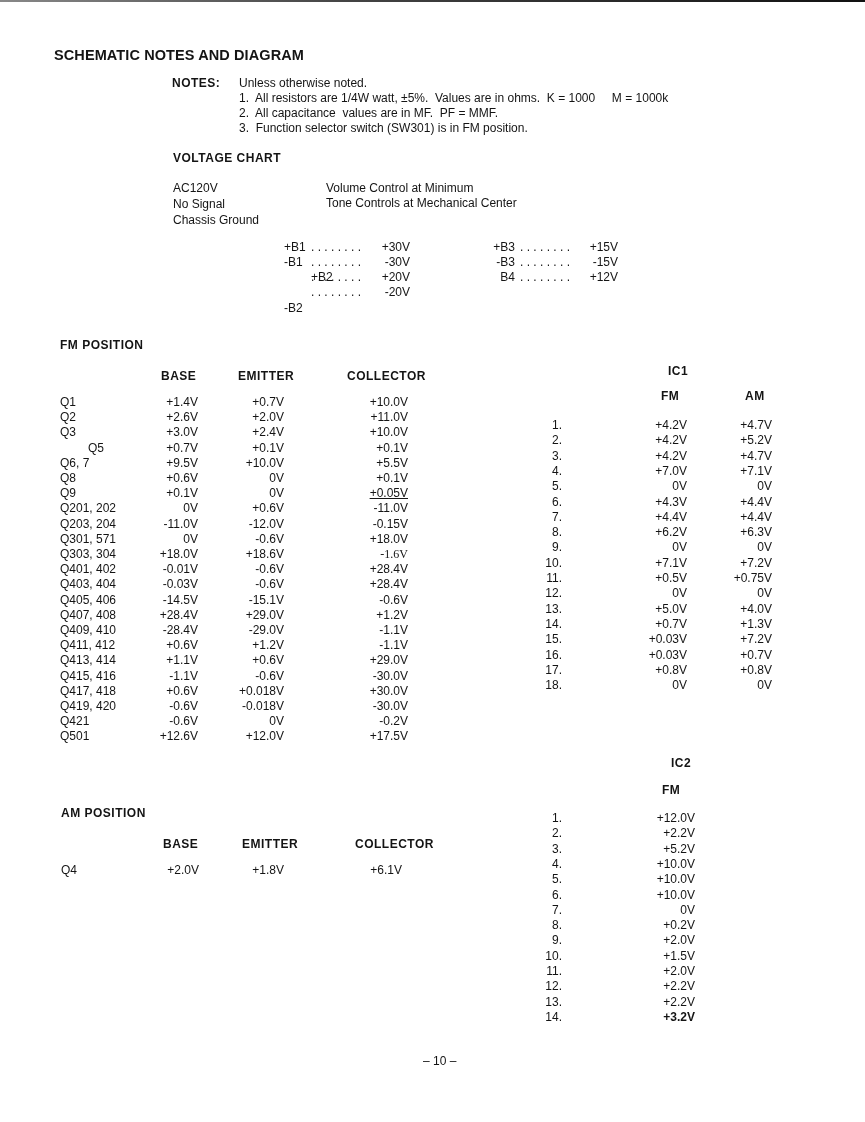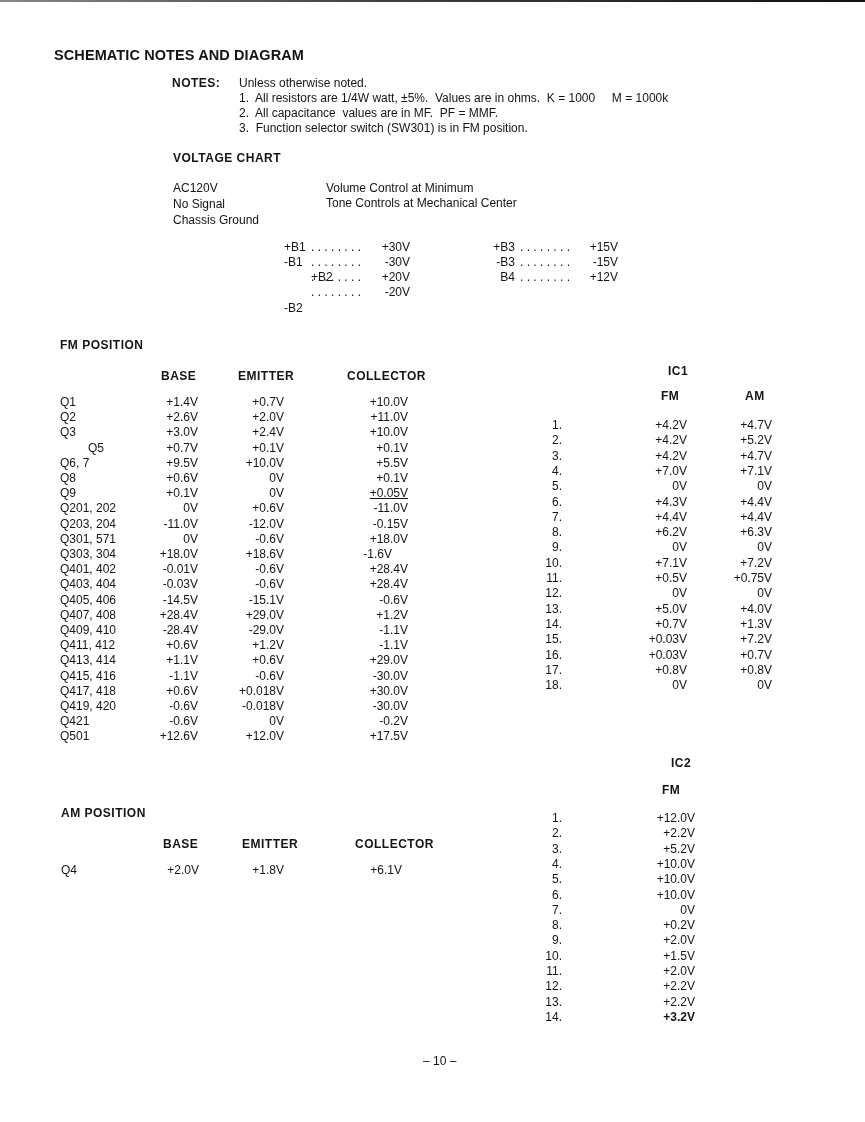--- a/index.html
+++ b/index.html
@@ -100,21 +100,21 @@
     <div class="row r" style="left: 140px; top: 516.6px; width: 58px;">-11.0V</div>
     <div class="row r" style="left: 220px; top: 516.6px; width: 64px;">-12.0V</div>
     <div class="row r" style="left: 340px; top: 516.6px; width: 68px;">-0.15V</div>
     <div class="row " style="left: 60px; top: 531.8px;">Q301, 571</div>
     <div class="row r" style="left: 140px; top: 531.8px; width: 58px;">0V</div>
     <div class="row r" style="left: 220px; top: 531.8px; width: 64px;">-0.6V</div>
     <div class="row r" style="left: 340px; top: 531.8px; width: 68px;">+18.0V</div>
     <div class="row " style="left: 60px; top: 547px;">Q303, 304</div>
     <div class="row r" style="left: 140px; top: 547px; width: 58px;">+18.0V</div>
     <div class="row r" style="left: 220px; top: 547px; width: 64px;">+18.6V</div>
-    <div class="row r" style="left: 324px; top: 547px; width: 68px;">-1.6V</div>
+    <div class="row r" style="left: 340px; top: 547px; width: 68px; font-family: Liberation Serif, serif;">-1.6V</div>
     <div class="row " style="left: 60px; top: 562.2px;">Q401, 402</div>
     <div class="row r" style="left: 140px; top: 562.2px; width: 58px;">-0.01V</div>
     <div class="row r" style="left: 220px; top: 562.2px; width: 64px;">-0.6V</div>
     <div class="row r" style="left: 340px; top: 562.2px; width: 68px;">+28.4V</div>
     <div class="row " style="left: 60px; top: 577.4px;">Q403, 404</div>
     <div class="row r" style="left: 140px; top: 577.4px; width: 58px;">-0.03V</div>
     <div class="row r" style="left: 220px; top: 577.4px; width: 64px;">-0.6V</div>
     <div class="row r" style="left: 340px; top: 577.4px; width: 68px;">+28.4V</div>
     <div class="row " style="left: 60px; top: 592.6px;">Q405, 406</div>
     <div class="row r" style="left: 140px; top: 592.6px; width: 58px;">-14.5V</div>

